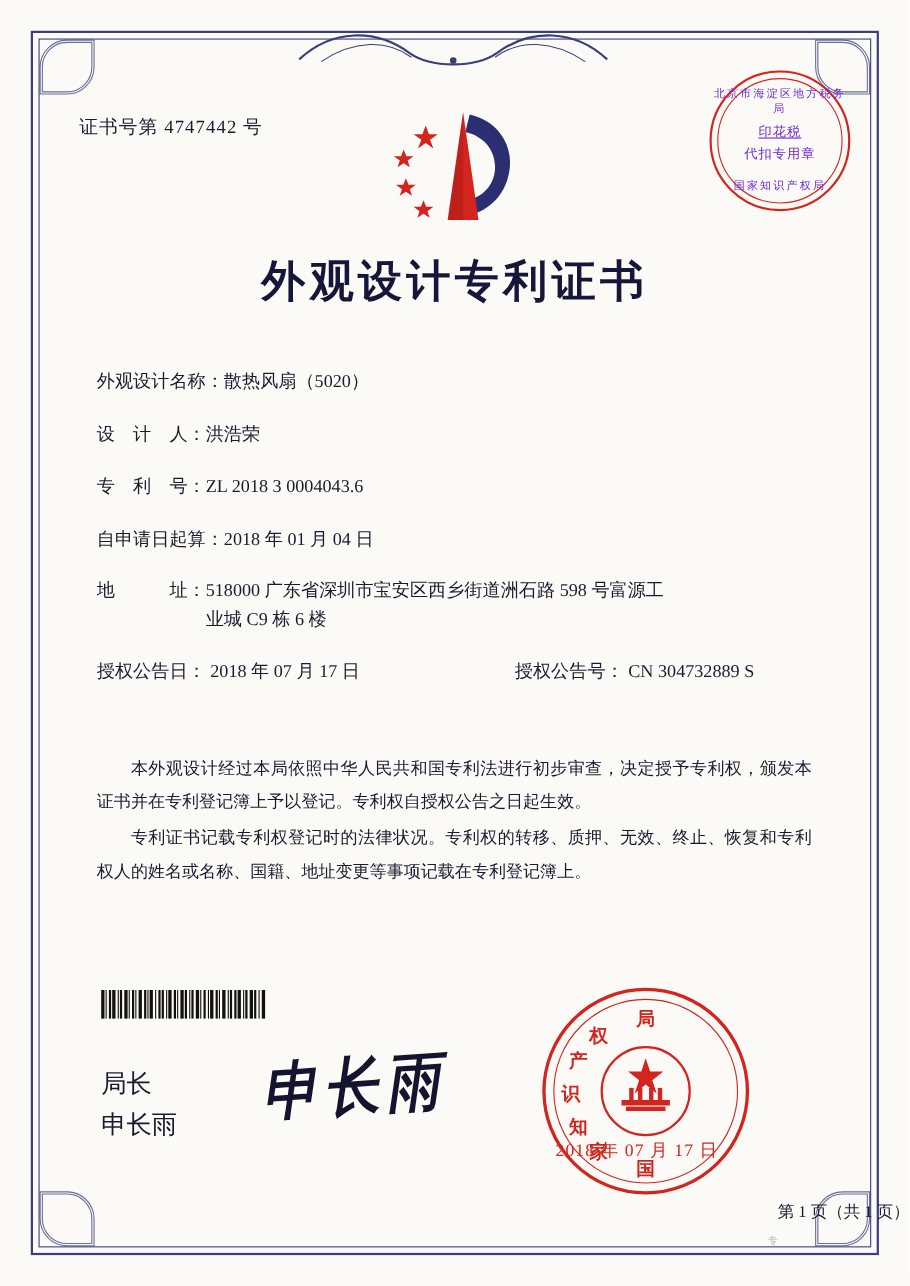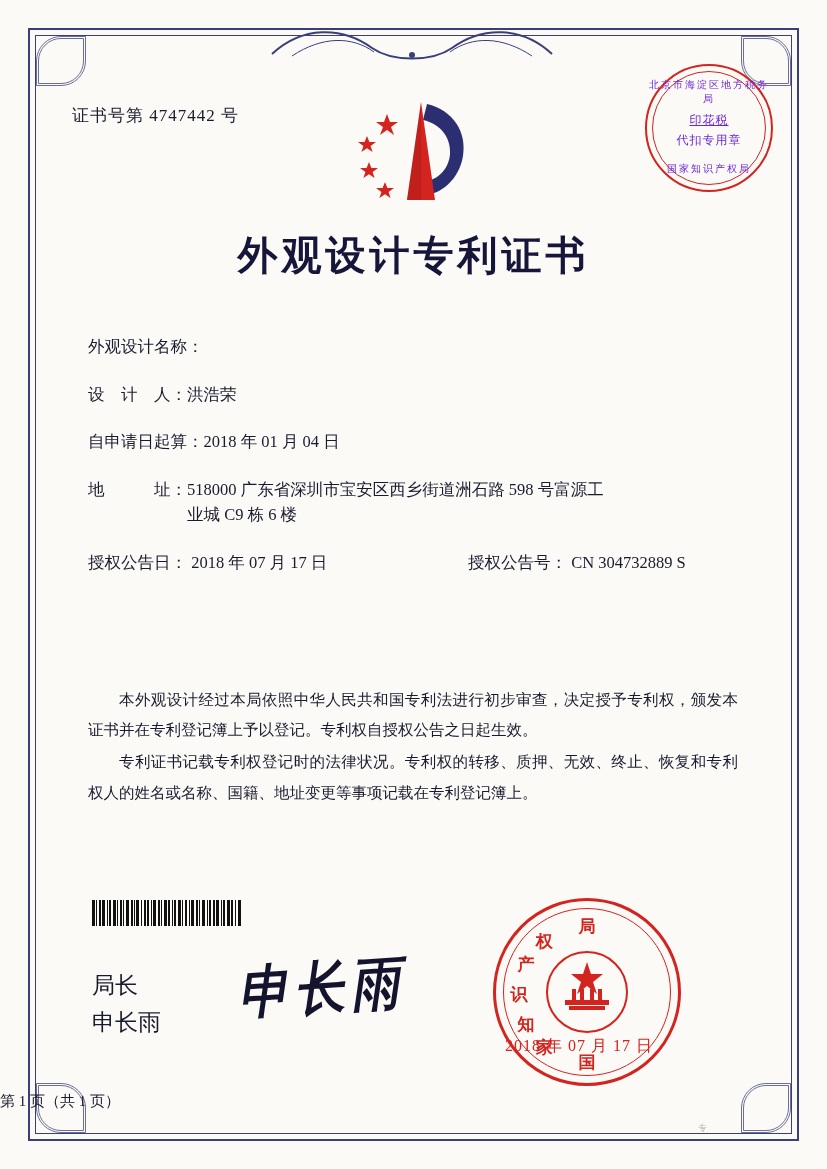--- a/index.html
+++ b/index.html
@@ -233,21 +233,21 @@
     left: 505px; top: 1036px;
     font-size: 16px;
     color: #d3241f;
     letter-spacing: 1px;
   }
 
   .page-footer {
     position: absolute;
     left: 0; top: 1092px;
     width: 827px;
-    text-align: left;
+    text-align: right;
     font-size: 15px;
   }
   .tiny-mark {
     position: absolute;
     left: 698px; top: 1122px;
     font-size: 9px;
     color: #b9b6ae;
   }
 </style>
 </head>
@@ -295,27 +295,32 @@
     <div class="center2">代扣专用章</div>
     <div class="arc-bottom">国家知识产权局</div>
   </div>
 
   <div class="doc-title">外观设计专利证书</div>
 
   <div class="fields">
 
     <div class="field-row">
       <span class="field-label">外观设计名称：</span>
+      <span class="field-value">散热风扇（5020）</span>
     </div>
 
     <div class="field-row">
       <span class="field-label">设　计　人：</span>
       <span class="field-value">洪浩荣</span>
     </div>
 
+    <div class="field-row">
+      <span class="field-label">专　利　号：</span>
+      <span class="field-value">ZL 2018 3 0004043.6</span>
+    </div>
 
     <div class="field-row">
       <span class="field-label">自申请日起算：</span>
       <span class="field-value">2018 年 01 月 04 日</span>
     </div>
 
 
     <div class="field-row">
       <span class="field-label">地　　　址：</span>
       <span class="field-value indent-wrap">

